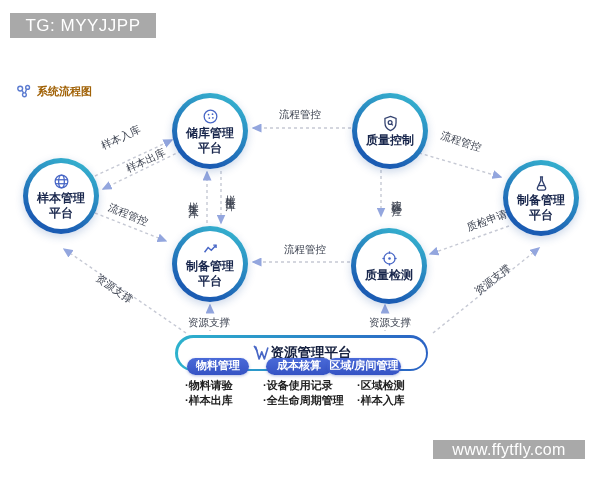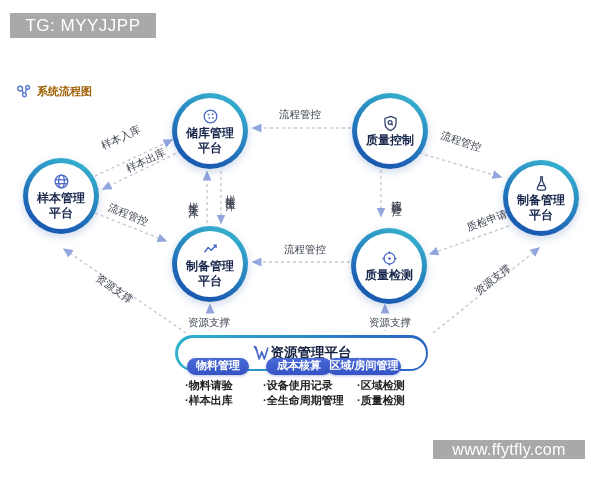--- a/index.html
+++ b/index.html
@@ -208,20 +208,20 @@
   <div class="blist" style="left:185px;top:378px;">
     <div>·物料请验</div>
     <div>·样本出库</div>
   </div>
   <div class="blist" style="left:263px;top:378px;">
     <div>·设备使用记录</div>
     <div>·全生命周期管理</div>
   </div>
   <div class="blist" style="left:357px;top:378px;">
     <div>·区域检测</div>
-    <div>·质量检测</div>
+    <div>·样本入库</div>
   </div>
 
   <div class="graytag wm">
     <span>www.ffytfly.com</span>
   </div>
 
 </div>
 
 </body></html>

